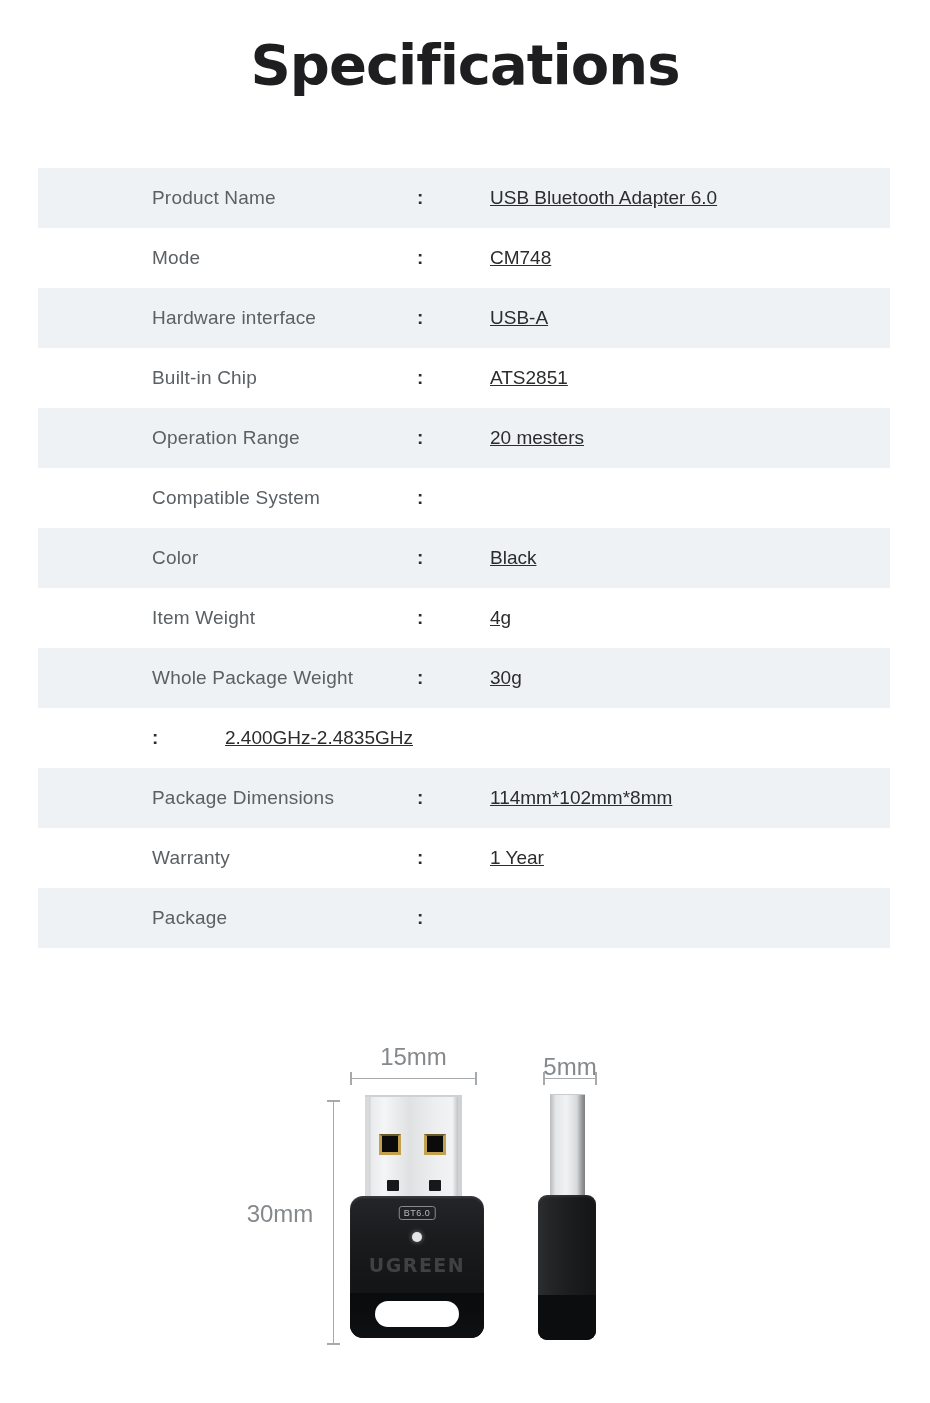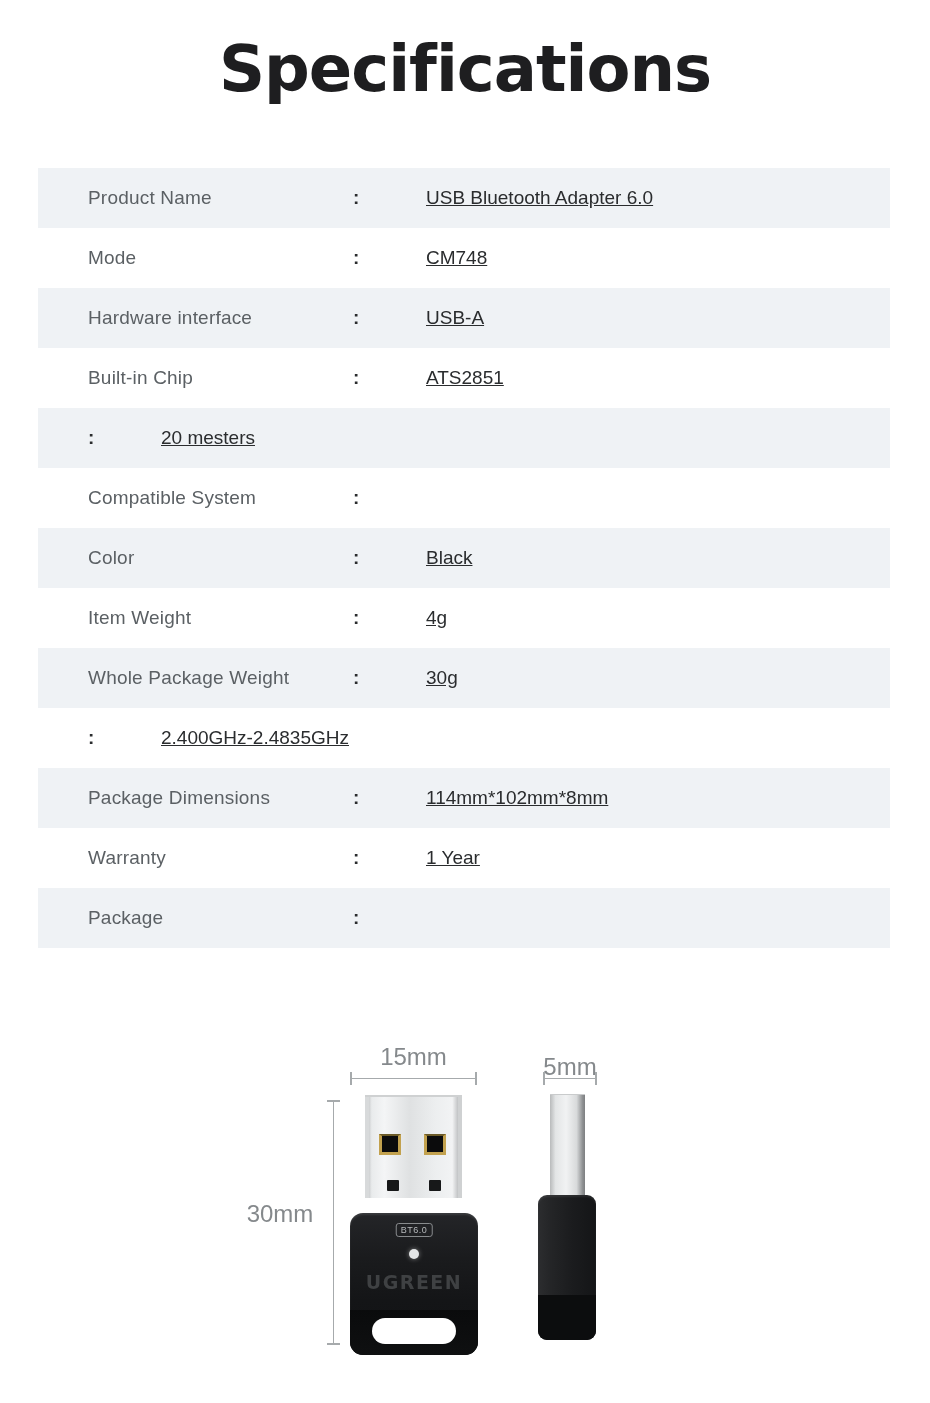--- a/index.html
+++ b/index.html
@@ -5,27 +5,27 @@
   html,body{margin:0;padding:0;background:#ffffff;}
   .page{
     position:relative;width:930px;height:1403px;margin:0 auto;
     background:#ffffff;overflow:hidden;
     font-family:"Liberation Sans",sans-serif;
   }
   
   .title{
     padding-top:34px;margin:0;text-align:center;
     font-family:"DejaVu Sans",sans-serif;
-    font-size:64px;line-height:1.1;font-weight:bold;
+    font-size:56px;line-height:1.1;font-weight:bold;
     color:#1e1e20;letter-spacing:-1px;
   }
   
   .spec-table{position:absolute;left:38px;top:168px;width:852px;}
   .spec-row{
-    display:flex;align-items:center;height:60px;padding-left:50px;
+    display:flex;align-items:center;height:60px;padding-left:114px;
     box-sizing:border-box;background:#ffffff;
   }
   .spec-row.alt{background:#eff2f5;}
   .spec-label{
     width:265px;font-size:19px;color:#5b6064;letter-spacing:.2px;
     white-space:nowrap;
   }
   .spec-colon{width:73px;font-size:19px;color:#2a2c2e;font-weight:bold;}
   .spec-value{flex:1;font-size:19px;color:#2a2c2e;white-space:nowrap;text-decoration:underline;}
   
@@ -44,24 +44,25 @@
     background:linear-gradient(90deg,#a7a9ab 0%,#e9ebec 7%,#f4f5f6 20%,#dfe1e2 46%,#eceeef 72%,#f2f3f4 90%,#9fa1a3 100%);
     border-top:2px solid #cfd1d2;box-sizing:border-box;
     box-shadow:inset 4px 0 0 #d8dadb,inset -4px 0 0 #cfd1d2;
   }
   .contact-hole{
     position:absolute;width:22px;height:21px;box-sizing:border-box;
     background:#0b0b0c;border:3px solid #c2a14e;border-top:2px solid #6b5a28;
   }
   .pin-hole{position:absolute;width:12px;height:11px;background:#171819;border-radius:1px;}
   .body-front{
-    position:absolute;left:350px;top:173px;width:128px;height:142px;
+    position:absolute;left:350px;top:156px;width:128px;height:142px;
     border-radius:13px;overflow:hidden;
     background:linear-gradient(180deg,#242528 0%,#1a1b1d 32%,#141517 62%,#111214 100%);
     box-shadow:inset 0 2px 2px rgba(255,255,255,.10);
+    padding-left:6px;
   }
   .body-front-cap{position:absolute;left:0;bottom:0;width:100%;height:45px;
     background:linear-gradient(180deg,#0a0b0c 0%,#0f1011 100%);}
   .bt-badge{
     position:absolute;top:10px;left:50%;transform:translateX(-50%);
     border:1px solid #888b8d;border-radius:3px;color:#b6b9bb;
     font-size:9px;line-height:12px;padding:0 4px;letter-spacing:.5px;
   }
   .led{
     position:absolute;top:36px;left:50%;transform:translateX(-50%);
@@ -113,20 +114,21 @@
         <span class="spec-label">Hardware interface</span>
         <span class="spec-colon">:</span>
         <span class="spec-value">USB-A</span>
       </div>
       <div class="spec-row">
         <span class="spec-label">Built-in Chip</span>
         <span class="spec-colon">:</span>
         <span class="spec-value">ATS2851</span>
       </div>
       <div class="spec-row alt">
+        <span class="spec-label">Operation Range</span>
         <span class="spec-colon">:</span>
         <span class="spec-value">20 mesters</span>
       </div>
       <div class="spec-row">
         <span class="spec-label">Compatible System</span>
         <span class="spec-colon">:</span>
       </div>
       <div class="spec-row alt">
         <span class="spec-label">Color</span>
         <span class="spec-colon">:</span>

